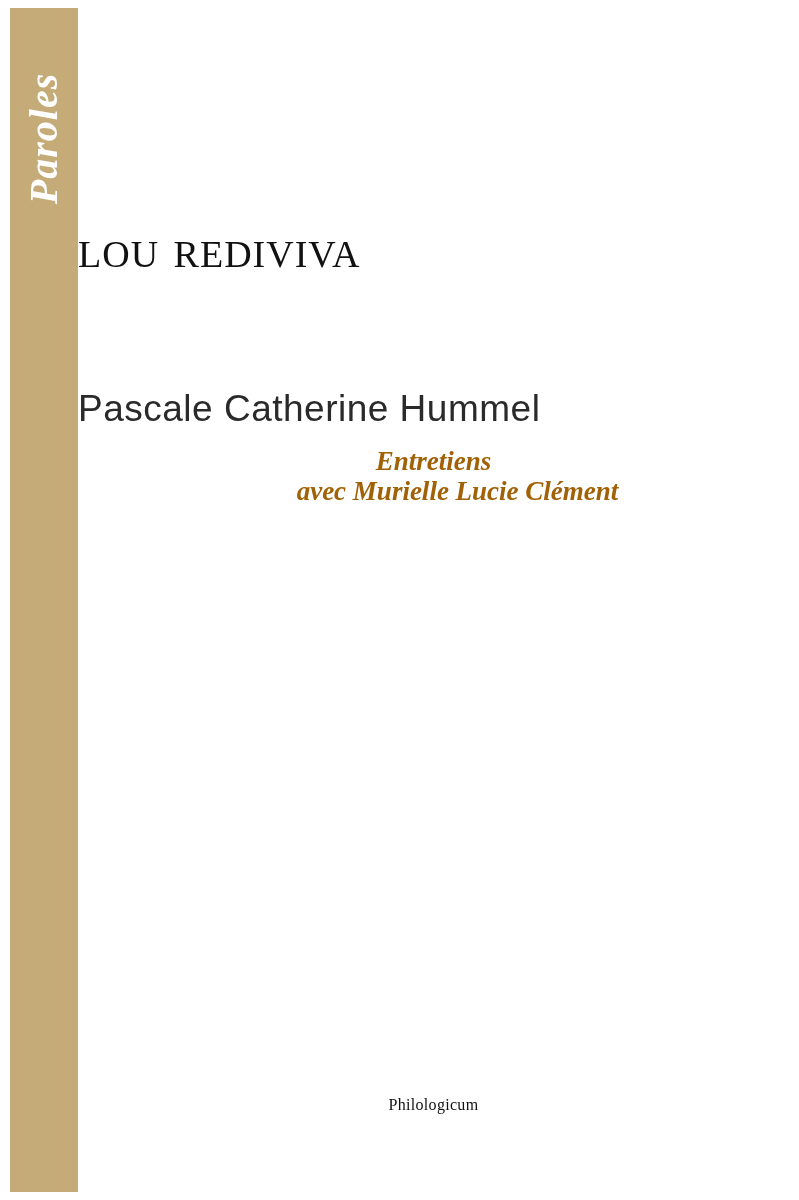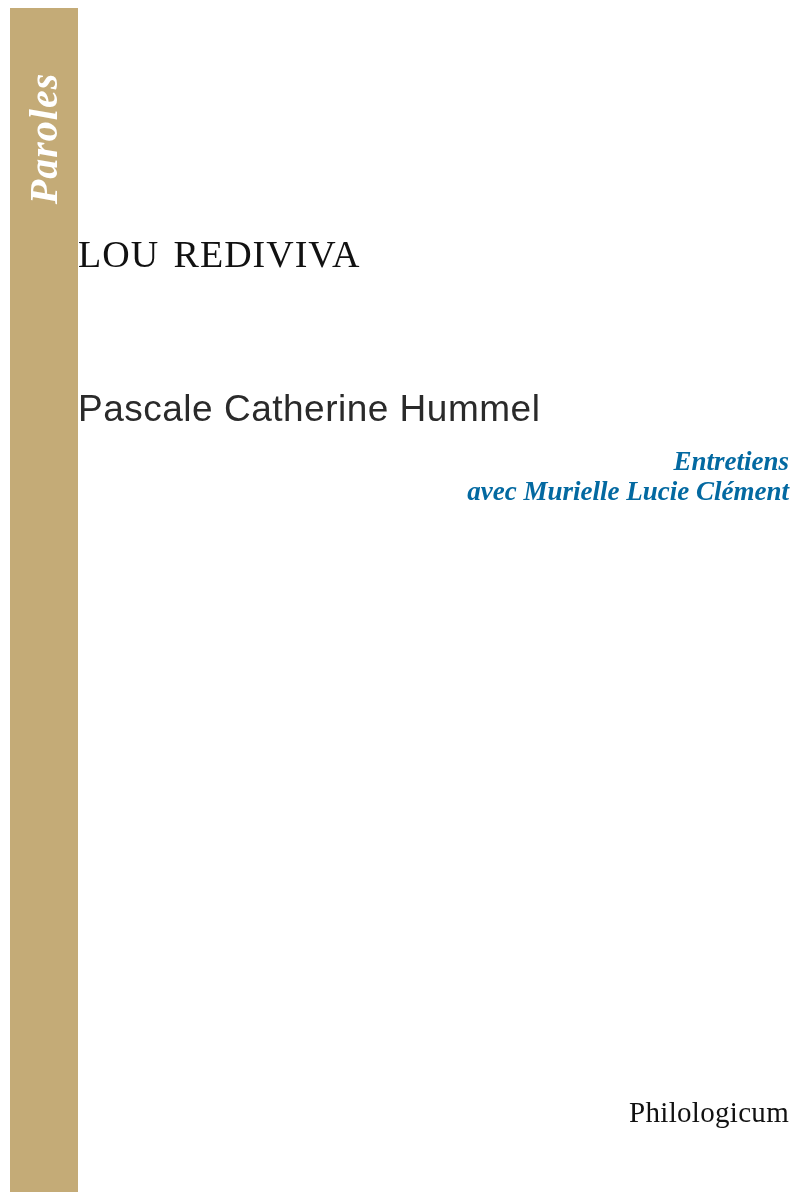--- a/index.html
+++ b/index.html
@@ -125,42 +125,42 @@
     font-size: 37px;
     font-weight: 400;
     letter-spacing: 0.5px;
   }
 
   .subtitle {
     position: absolute;
     left: 0;
     top: 438px;
     width: 711px;
-    text-align: right;
-    color: #0369a1;
+    text-align: center;
+    color: #a16207;
     font-family: "Liberation Serif", serif;
     font-style: italic;
     font-weight: bold;
     font-size: 27px;
     line-height: 1.12;
   }
   .subtitle-line2 {
     display: block;
     margin-left: 48px;
   }
 
   .publisher {
     position: absolute;
     left: 0;
     top: 1088px;
     width: 711px;
-    text-align: right;
+    text-align: center;
     color: #111111;
     font-family: "Liberation Serif", serif;
-    font-size: 29px;
+    font-size: 16px;
     letter-spacing: 0.3px;
   }
 </style>
 </head>
 <body>
 
 <div class="cover">
 
   <div class="page-edge-top"></div>
   <div class="page-edge-bottom"></div>

